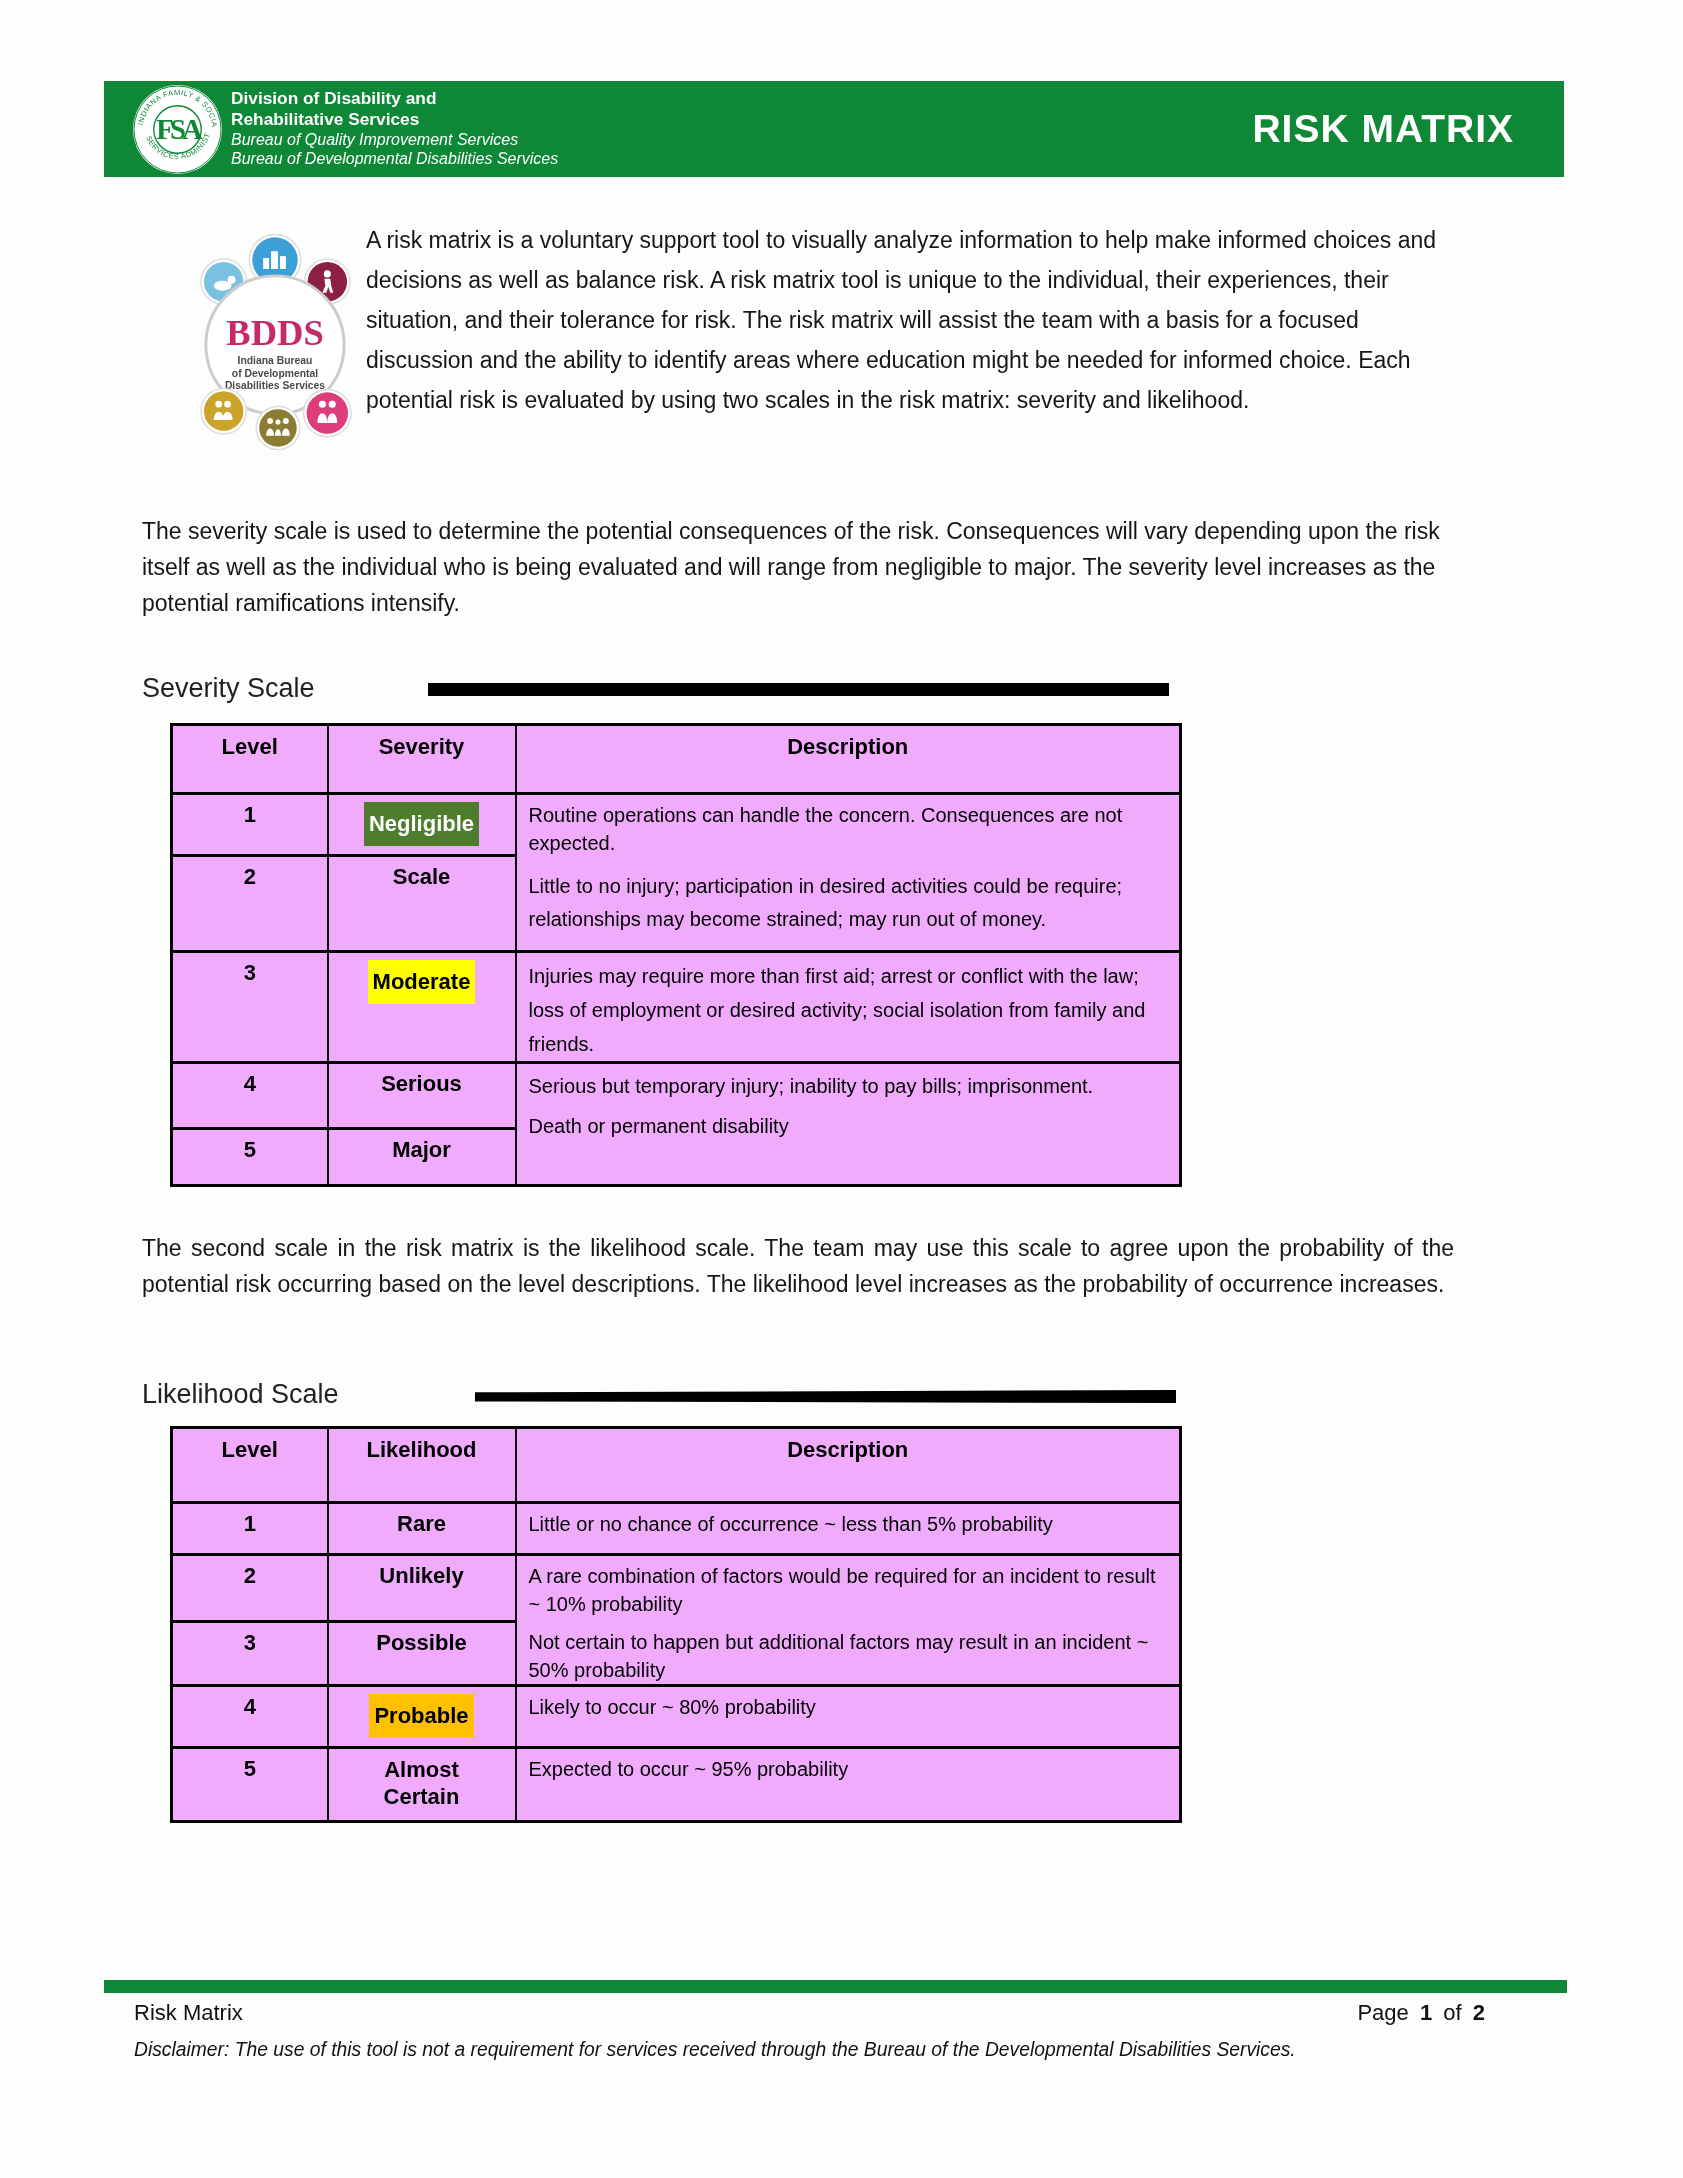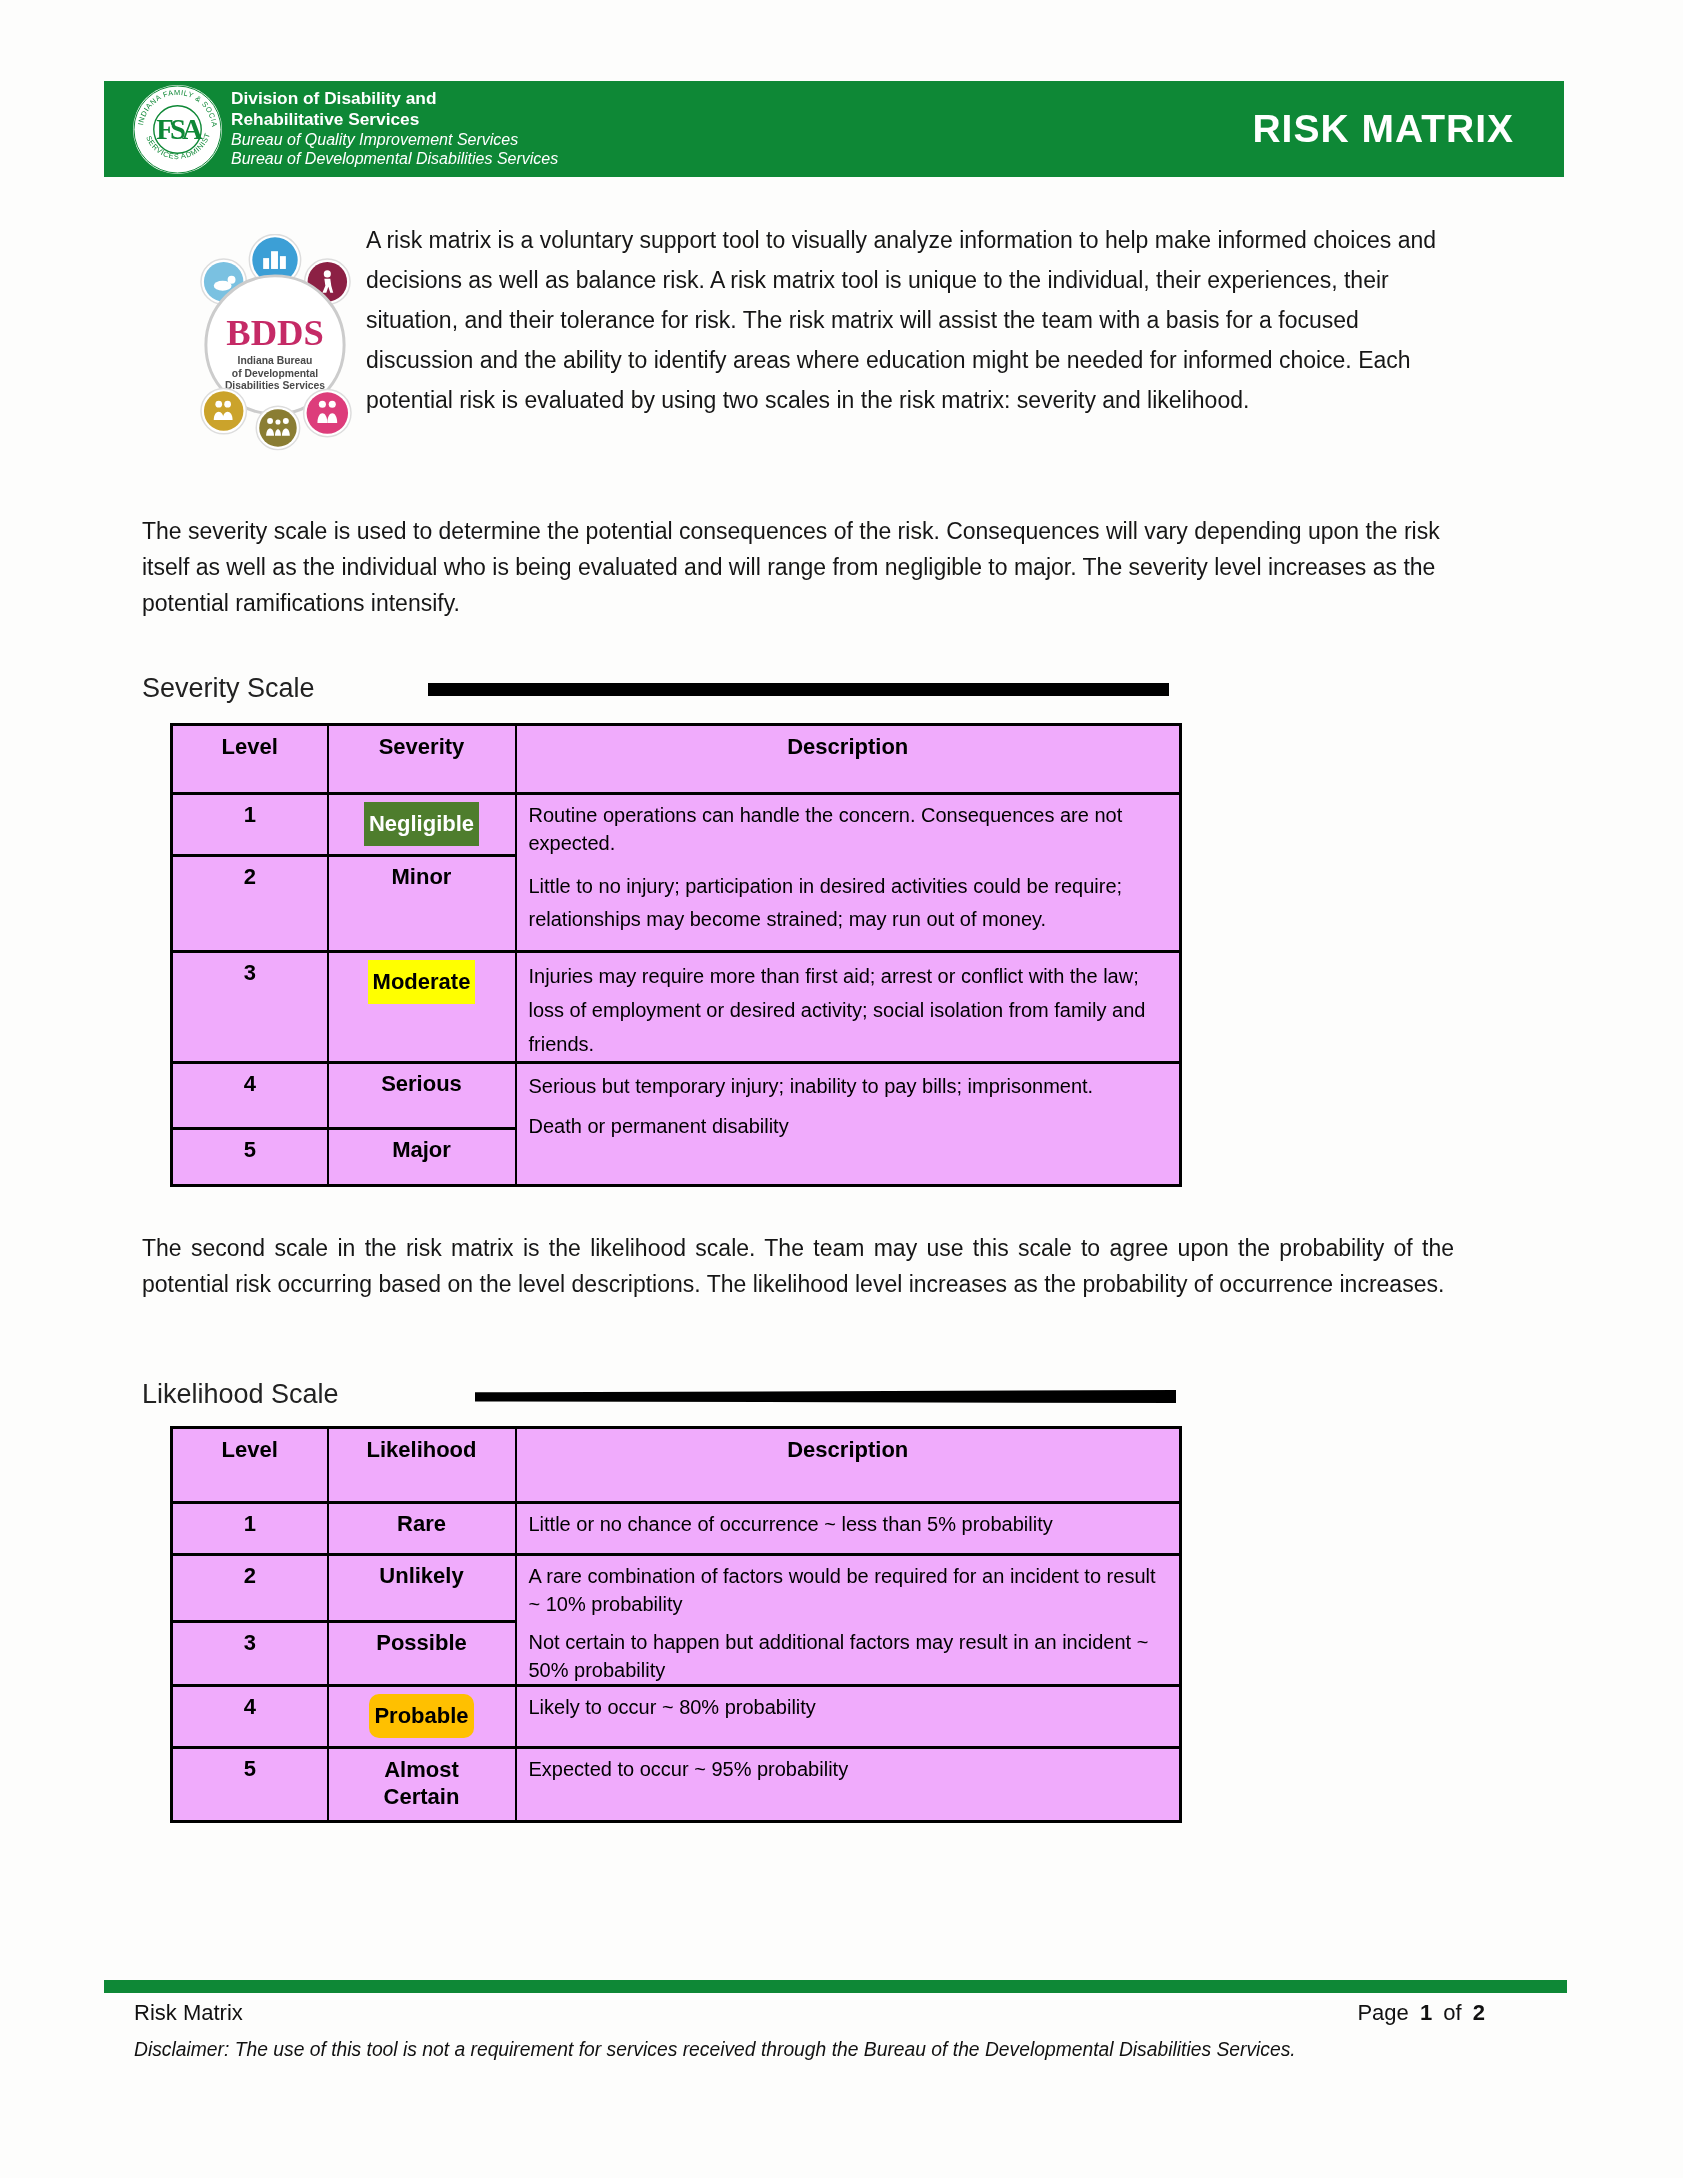--- a/index.html
+++ b/index.html
@@ -42,21 +42,21 @@
         vertical-align:top;padding:0;}
   .scale-table{border:3px solid #000;}
   th.hdr{font-size:22px;font-weight:bold;text-align:center;padding-top:8px;color:#000;}
   td.lvl{font-size:22px;font-weight:bold;text-align:center;padding-top:7px;color:#000;}
   td.lbl{font-size:22px;font-weight:bold;text-align:center;padding-top:7px;color:#000;}
   td.dsc{font-size:20px;line-height:28px;color:#000;padding:6px 14px 0 12px;}
   td.dsc p{margin:0;}
   .hl{display:inline-block;padding:9px 5px;}
   .hl-green{background:#4E7D2D;color:#ffffff;}
   .hl-yellow{background:#FFFF00;color:#000;}
-  .hl-orange{background:#FFC000;color:#000;border-radius:10px;}
+  .hl-orange{background:#FFC000;color:#000;}
   .narrow-label{display:inline-block;max-width:99px;line-height:27px;}
 
   
   .footer-rule{position:absolute;left:104px;top:1980px;width:1463px;height:13px;background:#0E8836;}
   .footer-row{position:absolute;left:134px;top:2000px;width:1351px;font-size:22px;color:#111;}
   .footer-title{float:left;}
   .footer-page{float:right;}
   .footer-page .b{font-weight:bold;}
   .footer-page span{margin-left:5px;}
   .disclaimer{position:absolute;left:134px;top:2039px;width:1351px;
@@ -179,21 +179,21 @@
       <td class="lbl">
         <span class="hl hl-green">Negligible</span>
       </td>
       <td class="dsc" rowspan="2">
         <p style="margin-bottom:13px">Routine operations can handle the concern. Consequences are not expected.</p>
         <p style="line-height:33px">Little to no injury; participation in desired activities could be require; relationships may become strained; may run out of money.</p>
       </td>
     </tr>
     <tr style="height:96px">
       <td class="lvl">2</td>
-      <td class="lbl">Minor</td>
+      <td class="lbl">Scale</td>
     </tr>
     <tr style="height:97px">
       <td class="lvl">3</td>
       <td class="lbl">
         <span class="hl hl-yellow">Moderate</span>
       </td>
       <td class="dsc" style="line-height:34px">Injuries may require more than first aid; arrest or conflict with the law; loss of employment or desired activity; social isolation from family and friends.</td>
     </tr>
     <tr style="height:66px">
       <td class="lvl">4</td>

